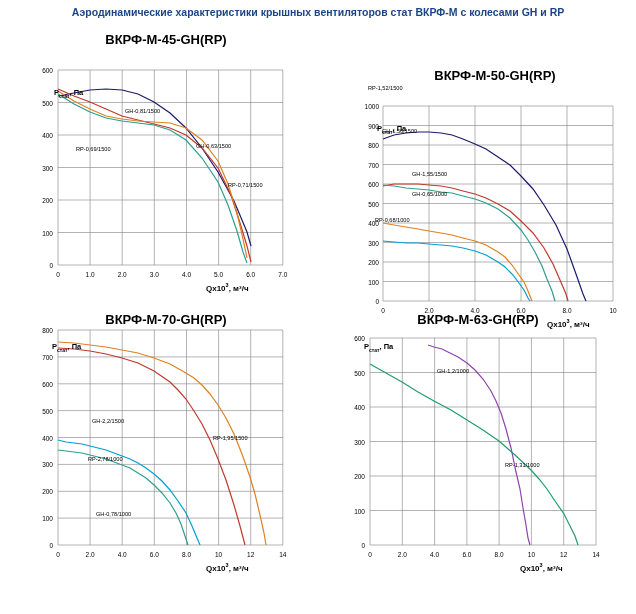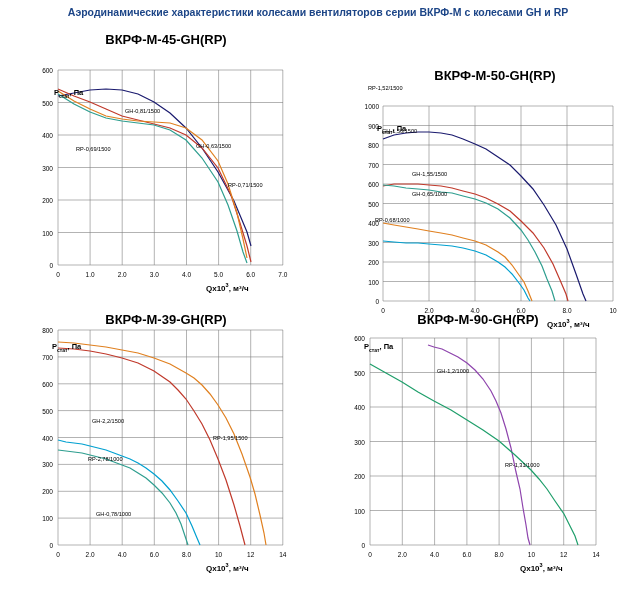--- a/index.html
+++ b/index.html
@@ -48,21 +48,21 @@
     position:absolute;
     font-size:5.6px;
     white-space:nowrap;
     color:#000;
   }
   .tick{font-size:6.5px;fill:#000;font-family:"Liberation Sans",sans-serif;}
 </style>
 </head>
 <body>
 
-<div id="main-title">Аэродинамические характеристики колесами вентиляторов серии ВКРФ-М с колесами GH и RP</div>
+<div id="main-title">Аэродинамические характеристики крышных вентиляторов стат ВКРФ-М с колесами GH и RP</div>
 
 <div class="panel" style="left:18px;top:32px;width:296px;height:265px;">
   <div class="panel-title">ВКРФ-М-45-GH(RP)</div>
   <div class="yaxis-label" style="left:36px;top:56px;">P<sub>стат</sub>, Па</div>
   <svg width="296" height="245" viewBox="0 0 296 245">
 
     <g stroke="#808080" stroke-width="0.6">
       <line x1="40" y1="38" x2="265" y2="38"></line>
       <line x1="40" y1="70.5" x2="265" y2="70.5"></line>
       <line x1="40" y1="103" x2="265" y2="103"></line>
@@ -171,21 +171,21 @@
   </svg>
   <div class="xaxis-label" style="left:200px;top:250px;">Qx10<sup>3</sup>, м³/ч</div>
 </div>
 <div class="ann" style="left:368px;top:85px;">RP-1,52/1500</div>
 <div class="ann" style="left:382px;top:128px;">GH-1,56/1500</div>
 <div class="ann" style="left:412px;top:171px;">GH-1,55/1500</div>
 <div class="ann" style="left:412px;top:191px;">GH-0,65/1000</div>
 <div class="ann" style="left:375px;top:217px;">RP-0,68/1000</div>
 
 <div class="panel" style="left:18px;top:312px;width:296px;height:265px;">
-  <div class="panel-title">ВКРФ-М-39-GH(RP)</div>
+  <div class="panel-title">ВКРФ-М-70-GH(RP)</div>
   <div class="yaxis-label" style="left:34px;top:30px;">P<sub>стат</sub>, Па</div>
   <svg width="296" height="245" viewBox="0 0 296 245">
     <g stroke="#808080" stroke-width="0.6">
       <line x1="40" y1="18" x2="265" y2="18"></line>
       <line x1="40" y1="44.9" x2="265" y2="44.9"></line>
       <line x1="40" y1="71.8" x2="265" y2="71.8"></line>
       <line x1="40" y1="98.6" x2="265" y2="98.6"></line>
       <line x1="40" y1="125.5" x2="265" y2="125.5"></line>
       <line x1="40" y1="152.4" x2="265" y2="152.4"></line>
       <line x1="40" y1="179.3" x2="265" y2="179.3"></line>
@@ -231,21 +231,21 @@
     <polyline fill="none" stroke="#2e9e8f" stroke-width="1.2" points="40,138 48,139 56,140 64,141 72,143 80,145 88,147 96,150 104,153 112,156 120,161 128,166 136,173 144,181 152,191 158,201 163,212 167,224 170,233"></polyline>
   </svg>
   <div class="xaxis-label" style="left:188px;top:250px;">Qx10<sup>3</sup>, м³/ч</div>
 </div>
 <div class="ann" style="left:92px;top:418px;">GH-2,2/1500</div>
 <div class="ann" style="left:213px;top:435px;">RP-1,95/1500</div>
 <div class="ann" style="left:88px;top:456px;">RP-2,78/1000</div>
 <div class="ann" style="left:96px;top:511px;">GH-0,78/1000</div>
 
 <div class="panel" style="left:330px;top:312px;width:296px;height:265px;">
-  <div class="panel-title">ВКРФ-М-90-GH(RP)</div>
+  <div class="panel-title">ВКРФ-М-63-GH(RP)</div>
   <div class="yaxis-label" style="left:34px;top:30px;">P<sub>стат</sub>, Па</div>
   <svg width="296" height="245" viewBox="0 0 296 245">
     <g stroke="#808080" stroke-width="0.6">
       <line x1="40" y1="26" x2="266" y2="26"></line>
       <line x1="40" y1="60.5" x2="266" y2="60.5"></line>
       <line x1="40" y1="95" x2="266" y2="95"></line>
       <line x1="40" y1="129.5" x2="266" y2="129.5"></line>
       <line x1="40" y1="164" x2="266" y2="164"></line>
       <line x1="40" y1="198.5" x2="266" y2="198.5"></line>
       <line x1="40" y1="233" x2="266" y2="233"></line>

